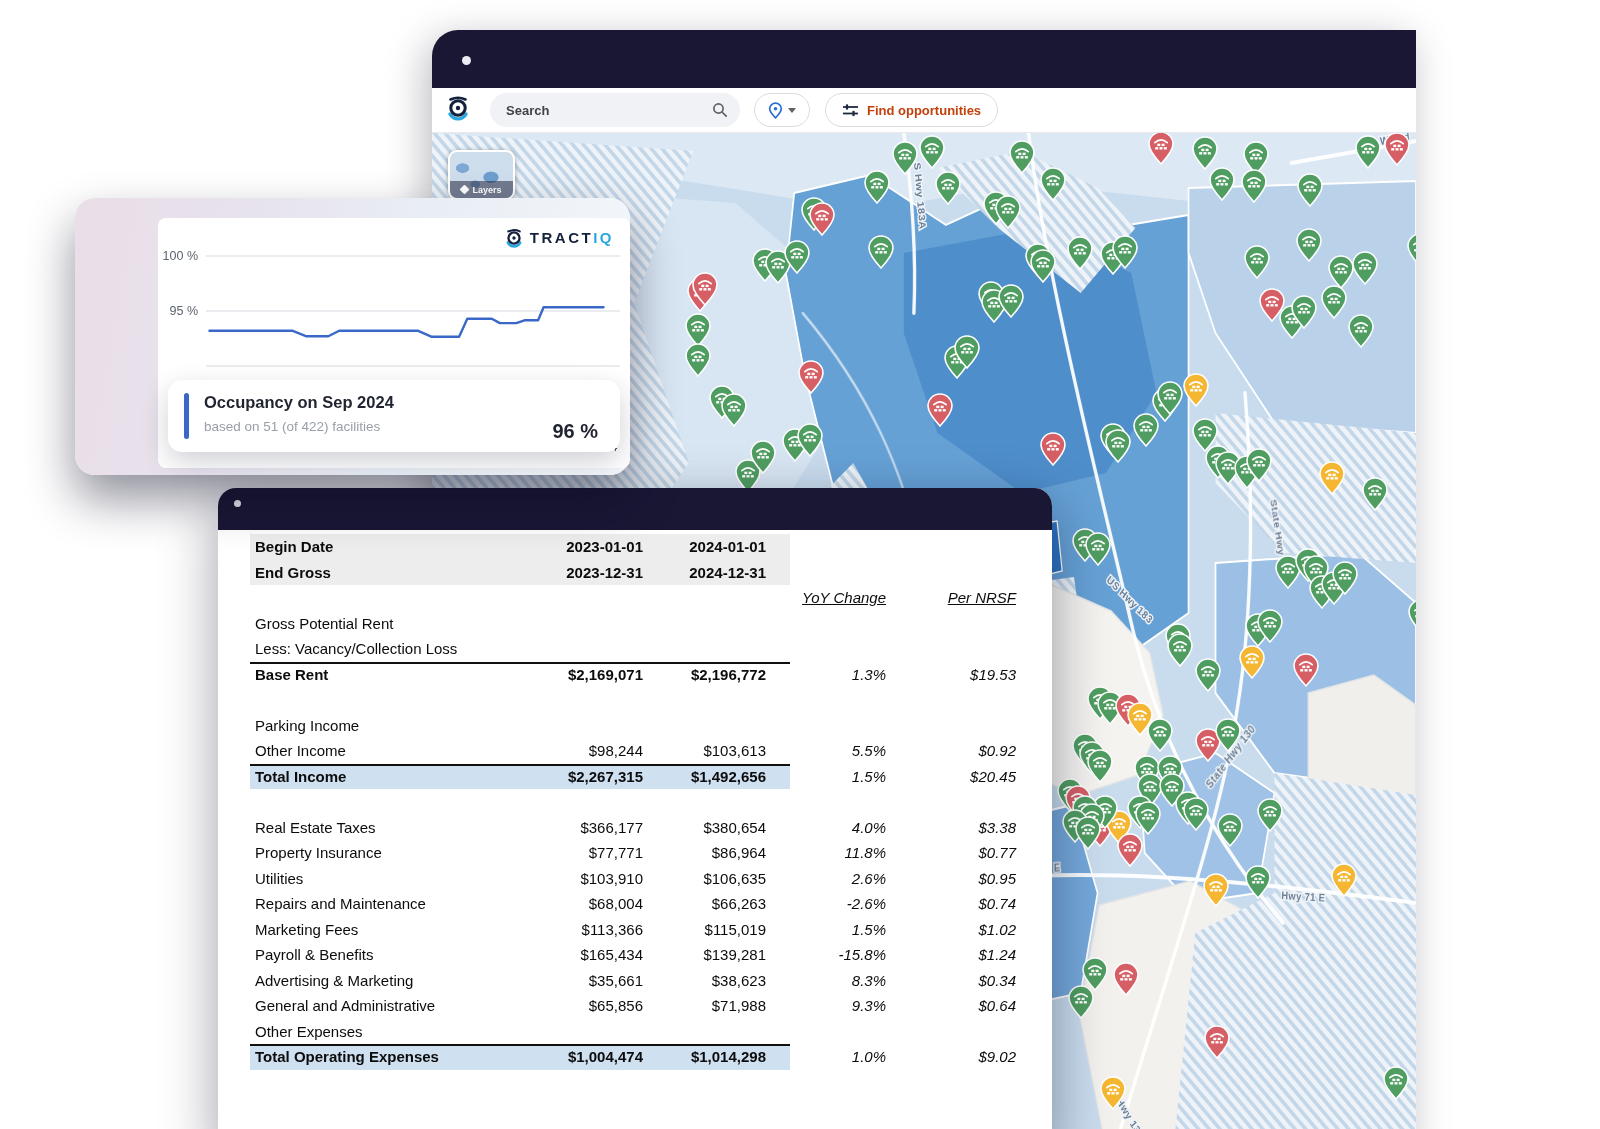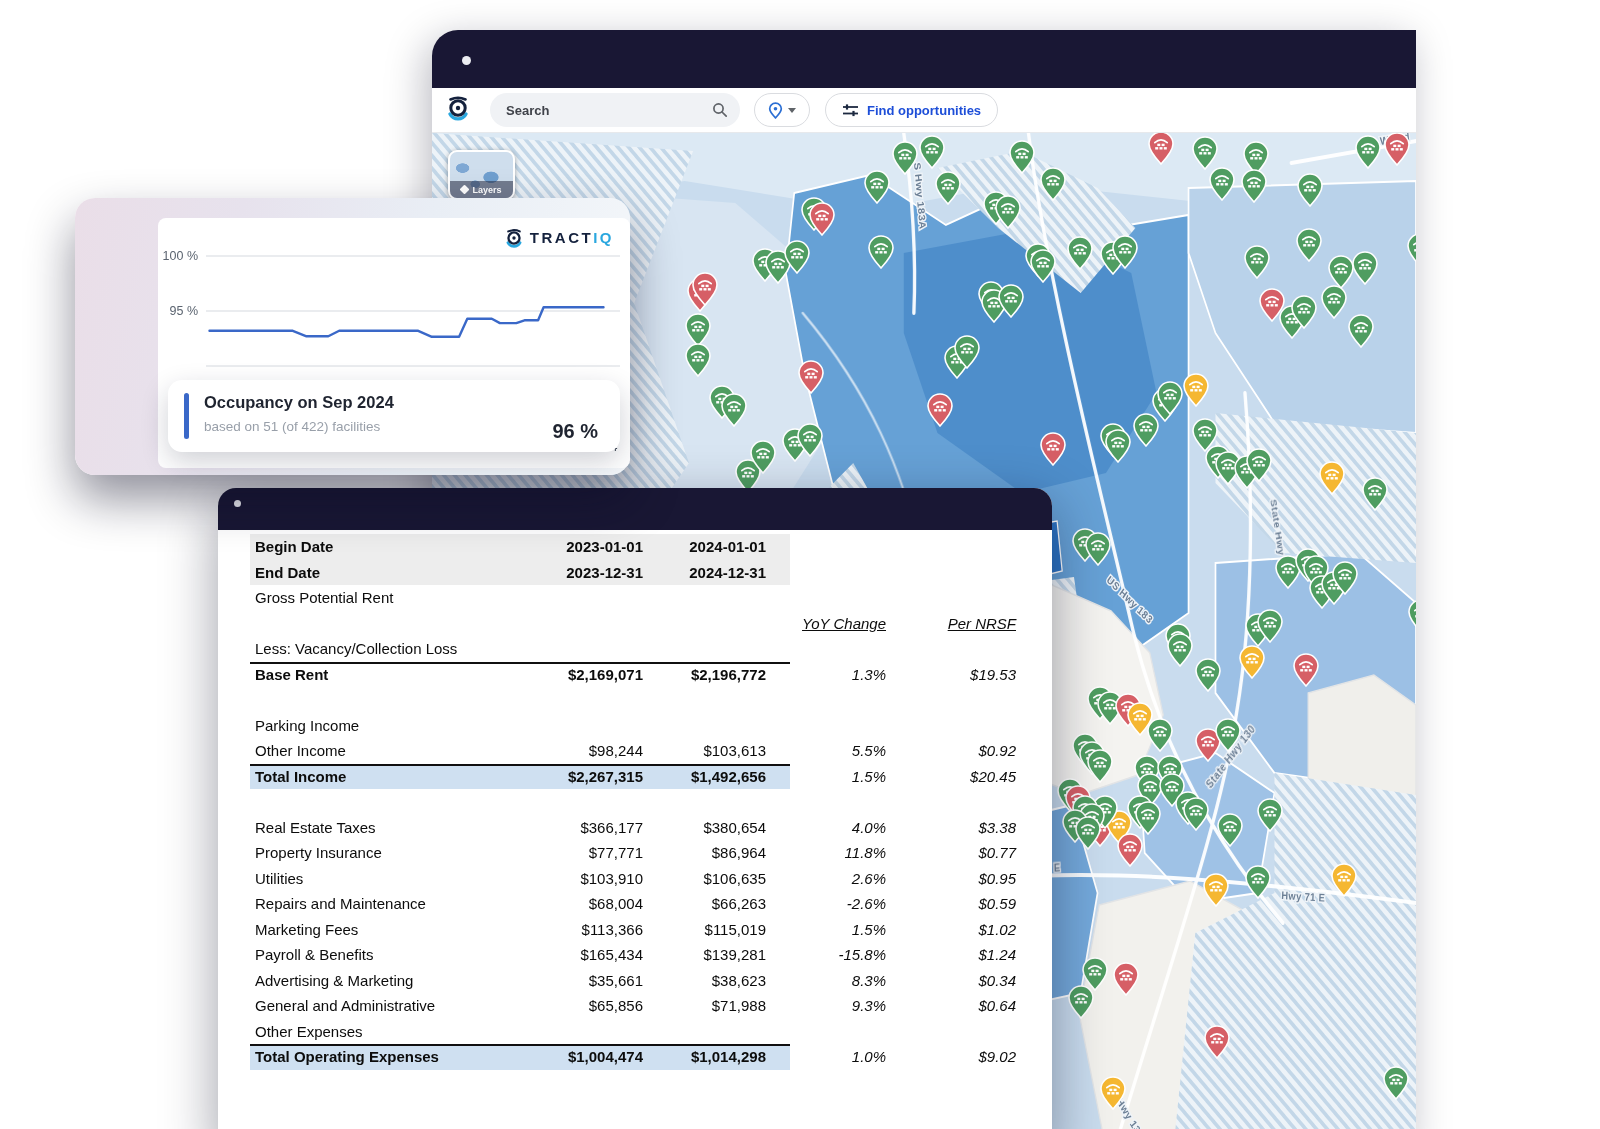--- a/index.html
+++ b/index.html
@@ -19,21 +19,21 @@
   .toolbar { position:absolute; left:0; right:0; top:58px; height:45px; background:#fff;
              border-bottom:1px solid #e7e9ec; display:flex; align-items:center; padding-left:13px; }
   .search-pill { width:250px; height:34px; background:#f0f2f5; border-radius:17px;
                  display:flex; align-items:center; padding:0 12px 0 16px; margin-left:19px; }
   .search-pill span { font-size:13px; color:#40434a; font-weight:600; flex:1; }
   .loc-pill { width:56px; height:34px; background:#fff; border:1px solid #dadce0; border-radius:17px;
               display:flex; align-items:center; justify-content:center; gap:5px; margin-left:14px; }
   .caret { width:0; height:0; border-left:4px solid transparent; border-right:4px solid transparent; border-top:5px solid #5f6368; }
   .find-pill { height:34px; background:#fff; border:1px solid #dadce0; border-radius:17px;
                display:flex; align-items:center; gap:8px; padding:0 16px; margin-left:15px; }
-  .find-pill span { font-size:13px; font-weight:700; color:#1d4ed8; }
+  .find-pill span { font-size:13px; font-weight:700; color:#c2410c; }
 
   .map-area { position:absolute; left:0; right:0; top:103px; bottom:0; overflow:hidden; background:#c9dcee; cursor:grab; }
   .map-area svg.basemap { position:absolute; inset:0; }
   .pin { position:absolute; width:26px; height:34px; margin:-17px 0 0 -13px; }
   .roadlabel { font-size:11px; font-weight:700; fill:#6d8096; letter-spacing:.5px;
                paint-order:stroke; stroke:#eef3f8; stroke-width:3px; }
   .citylabel { font-size:16px; font-weight:700; fill:#3f4a57; letter-spacing:.3px;
                paint-order:stroke; stroke:#f2f4f6; stroke-width:4px; }
   .layers-ctl { position:absolute; left:16px; top:17px; width:67px; height:50px; border-radius:9px;
                 overflow:hidden; box-shadow:0 1px 5px rgba(0,0,0,.35); border:2px solid #fff;
@@ -1505,39 +1505,39 @@
         <div class="trow bold">
           <div class="band gray"></div>
           <span class="cell lab">Begin Date</span>
           <span class="cell num v1">2023-01-01</span>
           <span class="cell num v2">2024-01-01</span>
           <span class="cell num ital "></span>
           <span class="cell num ital "></span>
         </div>
         <div class="trow bold">
           <div class="band gray"></div>
-          <span class="cell lab">End Date</span>
+          <span class="cell lab">End Gross</span>
           <span class="cell num v1">2023-12-31</span>
           <span class="cell num v2">2024-12-31</span>
           <span class="cell num ital "></span>
           <span class="cell num ital "></span>
+        </div>
+        <div class="trow">
+          <span class="cell lab"></span>
+          <span class="cell num v1"></span>
+          <span class="cell num v2"></span>
+          <span class="cell num ital colhead">YoY Change</span>
+          <span class="cell num ital colhead">Per NRSF</span>
         </div>
         <div class="trow">
           <span class="cell lab">Gross Potential Rent</span>
           <span class="cell num v1"></span>
           <span class="cell num v2"></span>
           <span class="cell num ital "></span>
           <span class="cell num ital "></span>
-        </div>
-        <div class="trow">
-          <span class="cell lab"></span>
-          <span class="cell num v1"></span>
-          <span class="cell num v2"></span>
-          <span class="cell num ital colhead">YoY Change</span>
-          <span class="cell num ital colhead">Per NRSF</span>
         </div>
         <div class="trow">
           <span class="cell lab">Less: Vacancy/Collection Loss</span>
           <span class="cell num v1"></span>
           <span class="cell num v2"></span>
           <span class="cell num ital "></span>
           <span class="cell num ital "></span>
         </div>
         <div class="trow bold">
           <div class="topline "></div>
@@ -1591,21 +1591,21 @@
           <span class="cell num v1">$103,910</span>
           <span class="cell num v2">$106,635</span>
           <span class="cell num ital ">2.6%</span>
           <span class="cell num ital ">$0.95</span>
         </div>
         <div class="trow">
           <span class="cell lab">Repairs and Maintenance</span>
           <span class="cell num v1">$68,004</span>
           <span class="cell num v2">$66,263</span>
           <span class="cell num ital ">-2.6%</span>
-          <span class="cell num ital ">$0.59</span>
+          <span class="cell num ital ">$0.74</span>
         </div>
         <div class="trow">
           <span class="cell lab">Marketing Fees</span>
           <span class="cell num v1">$113,366</span>
           <span class="cell num v2">$115,019</span>
           <span class="cell num ital ">1.5%</span>
           <span class="cell num ital ">$1.02</span>
         </div>
         <div class="trow">
           <span class="cell lab">Payroll &amp; Benefits</span>

